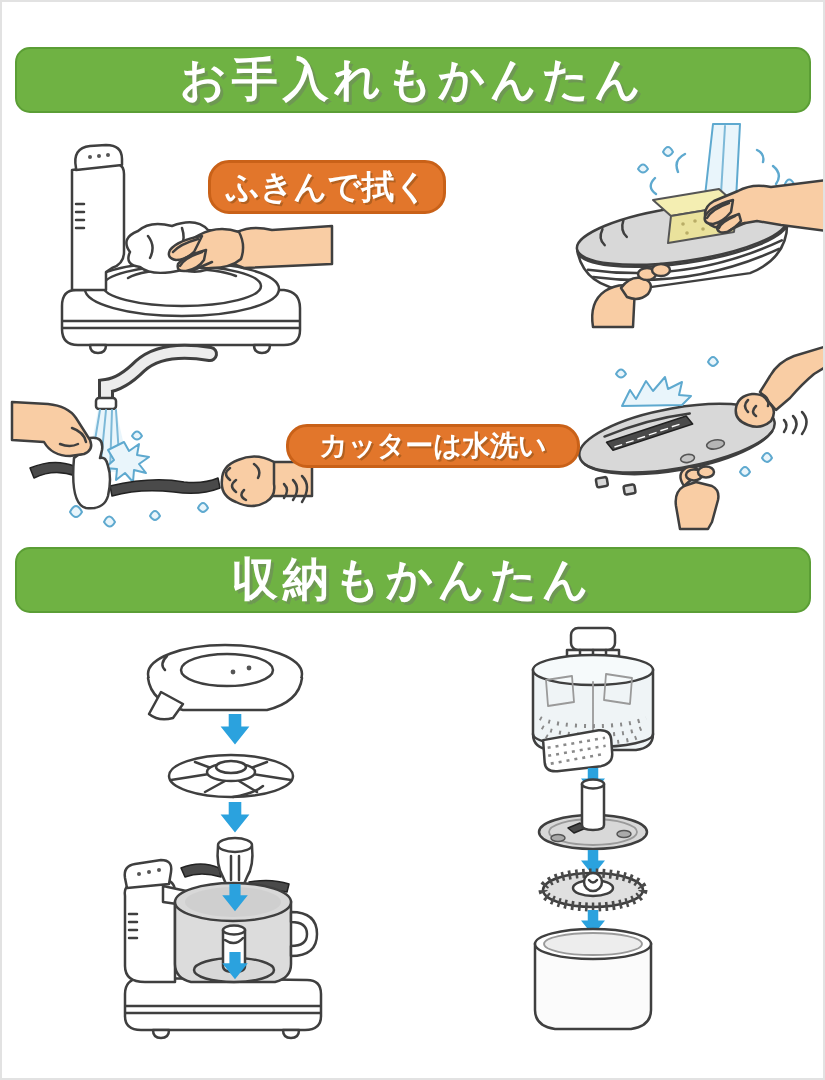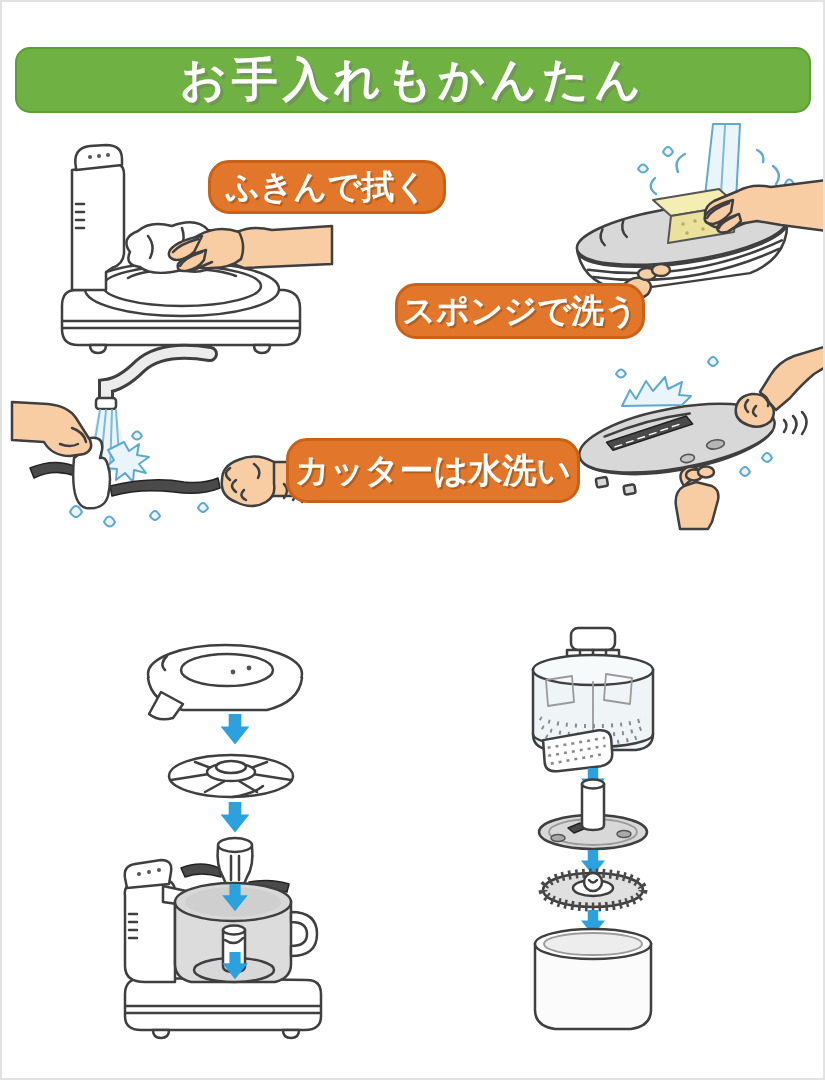--- a/index.html
+++ b/index.html
@@ -172,23 +172,23 @@
       <path class="sk" d="M122 162 Q114 150 124 144 Q132 140 138 148 Z"></path>
       <ellipse class="sk" cx="132" cy="151" rx="8" ry="5.5"></ellipse>
       <ellipse class="sk" cx="144" cy="148" rx="8" ry="5.5"></ellipse>
     </g>
     <g>
       <path class="wf" d="M178 148 q5 -10 10 0 q-5 8 -10 0 Z M200 134 q5 -10 10 0 q-5 8 -10 0 Z"></path>
     </g>
   </svg>
 
   <div class="callout" style="left:206px;top:158px;width:238px;height:54px;font-size:33px">ふきんで拭く</div>
-  <div class="callout" style="left:393px;top:281px;width:250px;height:56px;font-size:33px">スポンジで洗う</div>
-  <div class="callout" style="left:284px;top:436px;width:294px;height:65px;font-size:34px">カッターは水洗い</div>
-
+  <div class="callout" style="left:284px;top:422px;width:294px;height:44px;font-size:28px">カッターは水洗い</div>
+
+  <div class="banner" style="top:545px">収納もかんたん</div>
 
   <svg class="illust" style="left:103px;top:632px" width="240" height="418" viewBox="0 0 240 418">
     <g>
       <ellipse class="o" cx="120" cy="40" rx="77" ry="29"></ellipse>
       <path class="o" d="M43 44 Q46 68 78 76 L162 76 Q194 68 197 44"></path>
       <ellipse class="ln" cx="122" cy="36" rx="46" ry="16"></ellipse>
       <circle cx="128" cy="38" r="2.4" fill="#555"></circle>
         <circle cx="144" cy="34" r="2.4" fill="#555"></circle>
       <path class="o" d="M56 58 L44 80 Q54 88 68 84 L78 70 Z"></path>
       <path class="ln" d="M62 22 q-8 8 -2 14"></path>

